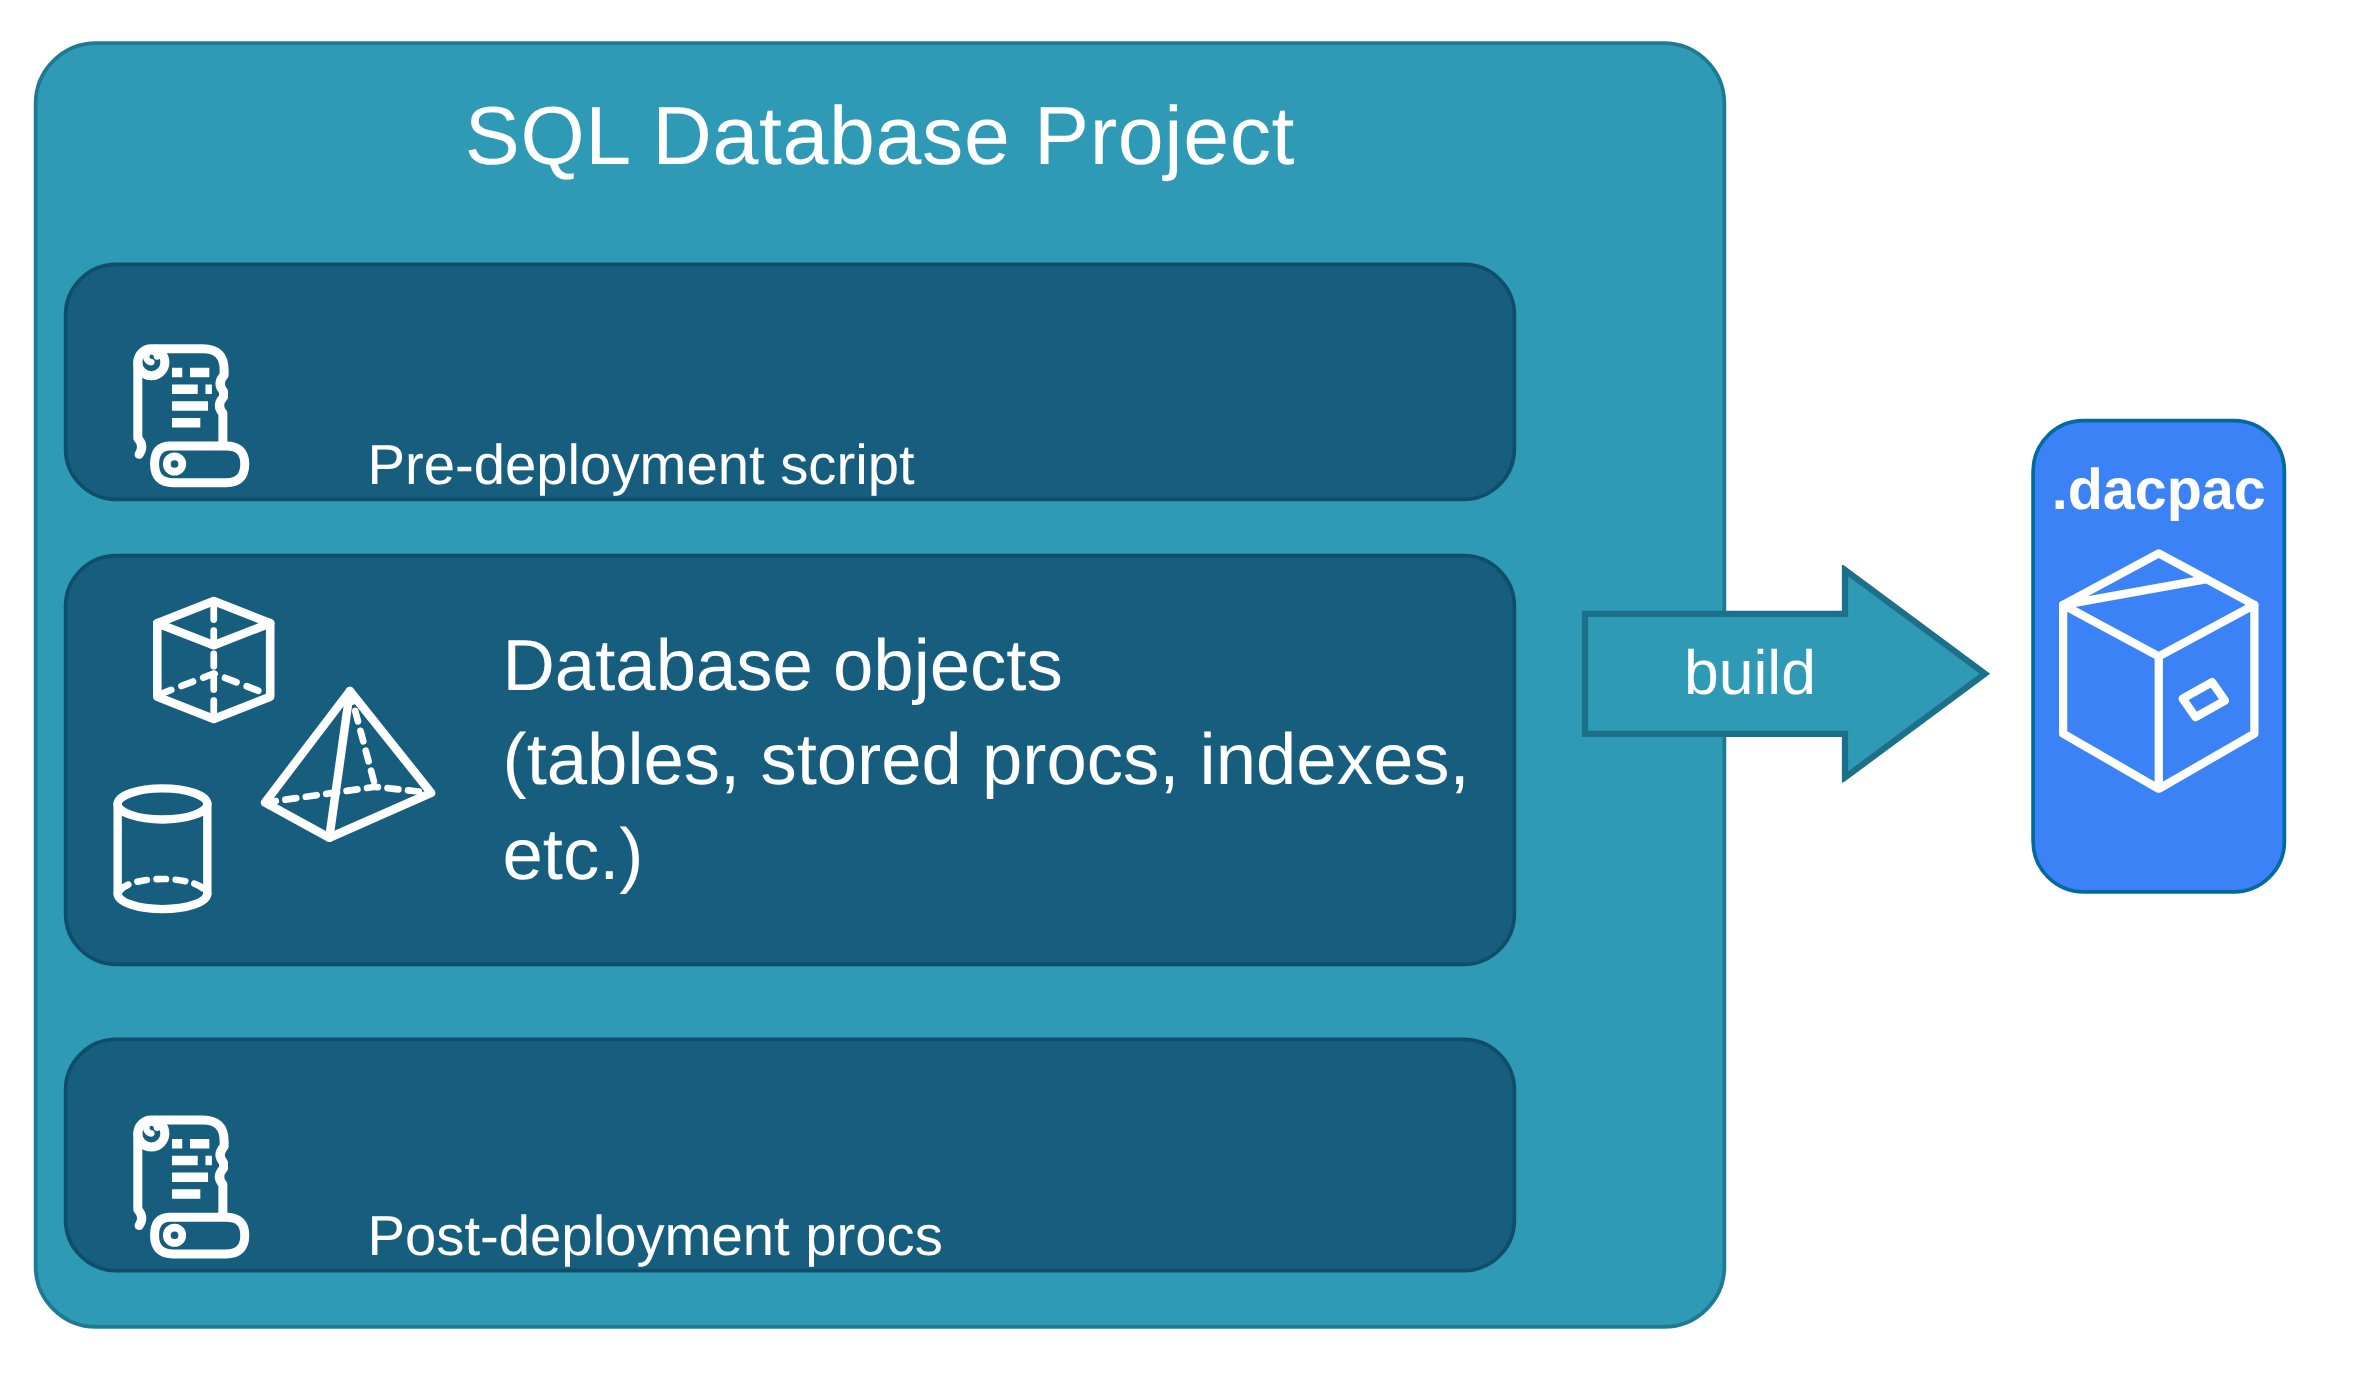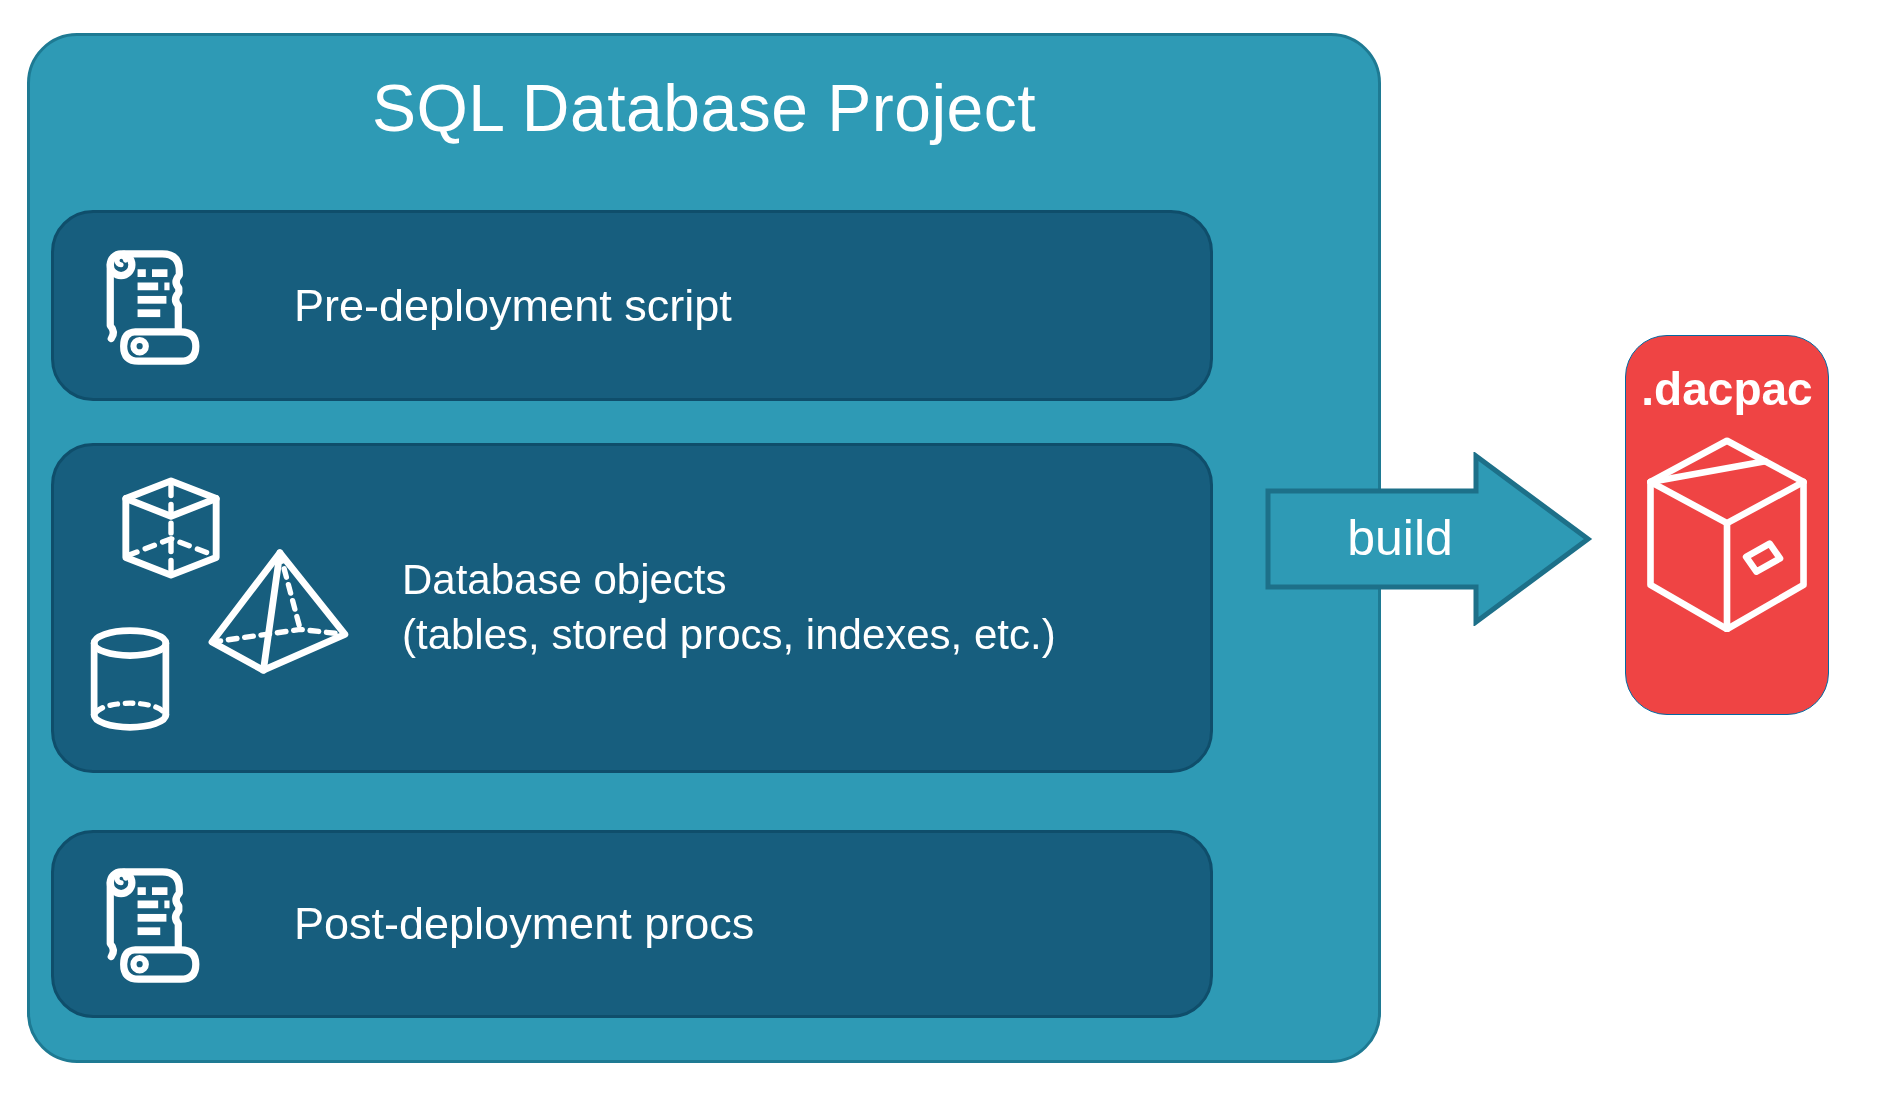--- a/index.html
+++ b/index.html
@@ -31,35 +31,35 @@
   }
   .panel {
     position: absolute;
     left: 21px;
     width: 1162px;
     background: #175E7E;
     border: 3px solid #0F4E6B;
     border-radius: 42px;
     box-sizing: border-box;
   }
-  .panel-script { display: flex; align-items: center; }
+  .panel-script { display: flex; align-items: flex-end; }
   .panel-1 { top: 174px; height: 191px; }
   .panel-2 { top: 407px; height: 330px; }
   .panel-3 { top: 794px; height: 188px; }
   .script-icon { width: 108px; height: 134px; margin-left: 44px; flex: 0 0 auto; }
   .script-label { margin-left: 88px; font-size: 45px; }
   .objects-icon { position: absolute; }
   .cube-icon     { left: 58px;  top: 28px;  width: 118px; height: 108px; }
   .pyramid-icon  { left: 150px; top: 100px; width: 146px; height: 131px; }
   .cylinder-icon { left: 28px;  top: 178px; width: 96px;  height: 110px; }
   .objects-text {
     position: absolute;
     left: 348px; top: 50%;
     transform: translateY(-50%);
-    font-size: 42px;
+    font-size: 58px;
     line-height: 1.3;
   }
   .build-arrow-svg {
     position: absolute;
     left: 1263px; top: 452px;
     width: 330px; height: 174px;
   }
   .build-label {
     position: absolute;
     left: 1300px; top: 506px;
@@ -67,22 +67,22 @@
     text-align: center;
     font-size: 50px;
     font-weight: 400;
     line-height: 64px;
     color: #ffffff;
   }
   .dacpac-box {
     position: absolute;
     left: 1625px; top: 335px;
     width: 204px; height: 380px;
-    background: #ef4444;
-    border: 1px solid #0369a1;
+    background: #3b82f6;
+    border: 3px solid #0369a1;
     border-radius: 42px;
     box-sizing: border-box;
     text-align: center;
   }
   .dacpac-label {
     margin-top: 26px;
     font-size: 46px;
     font-weight: 700;
     color: #ffffff;
   }

